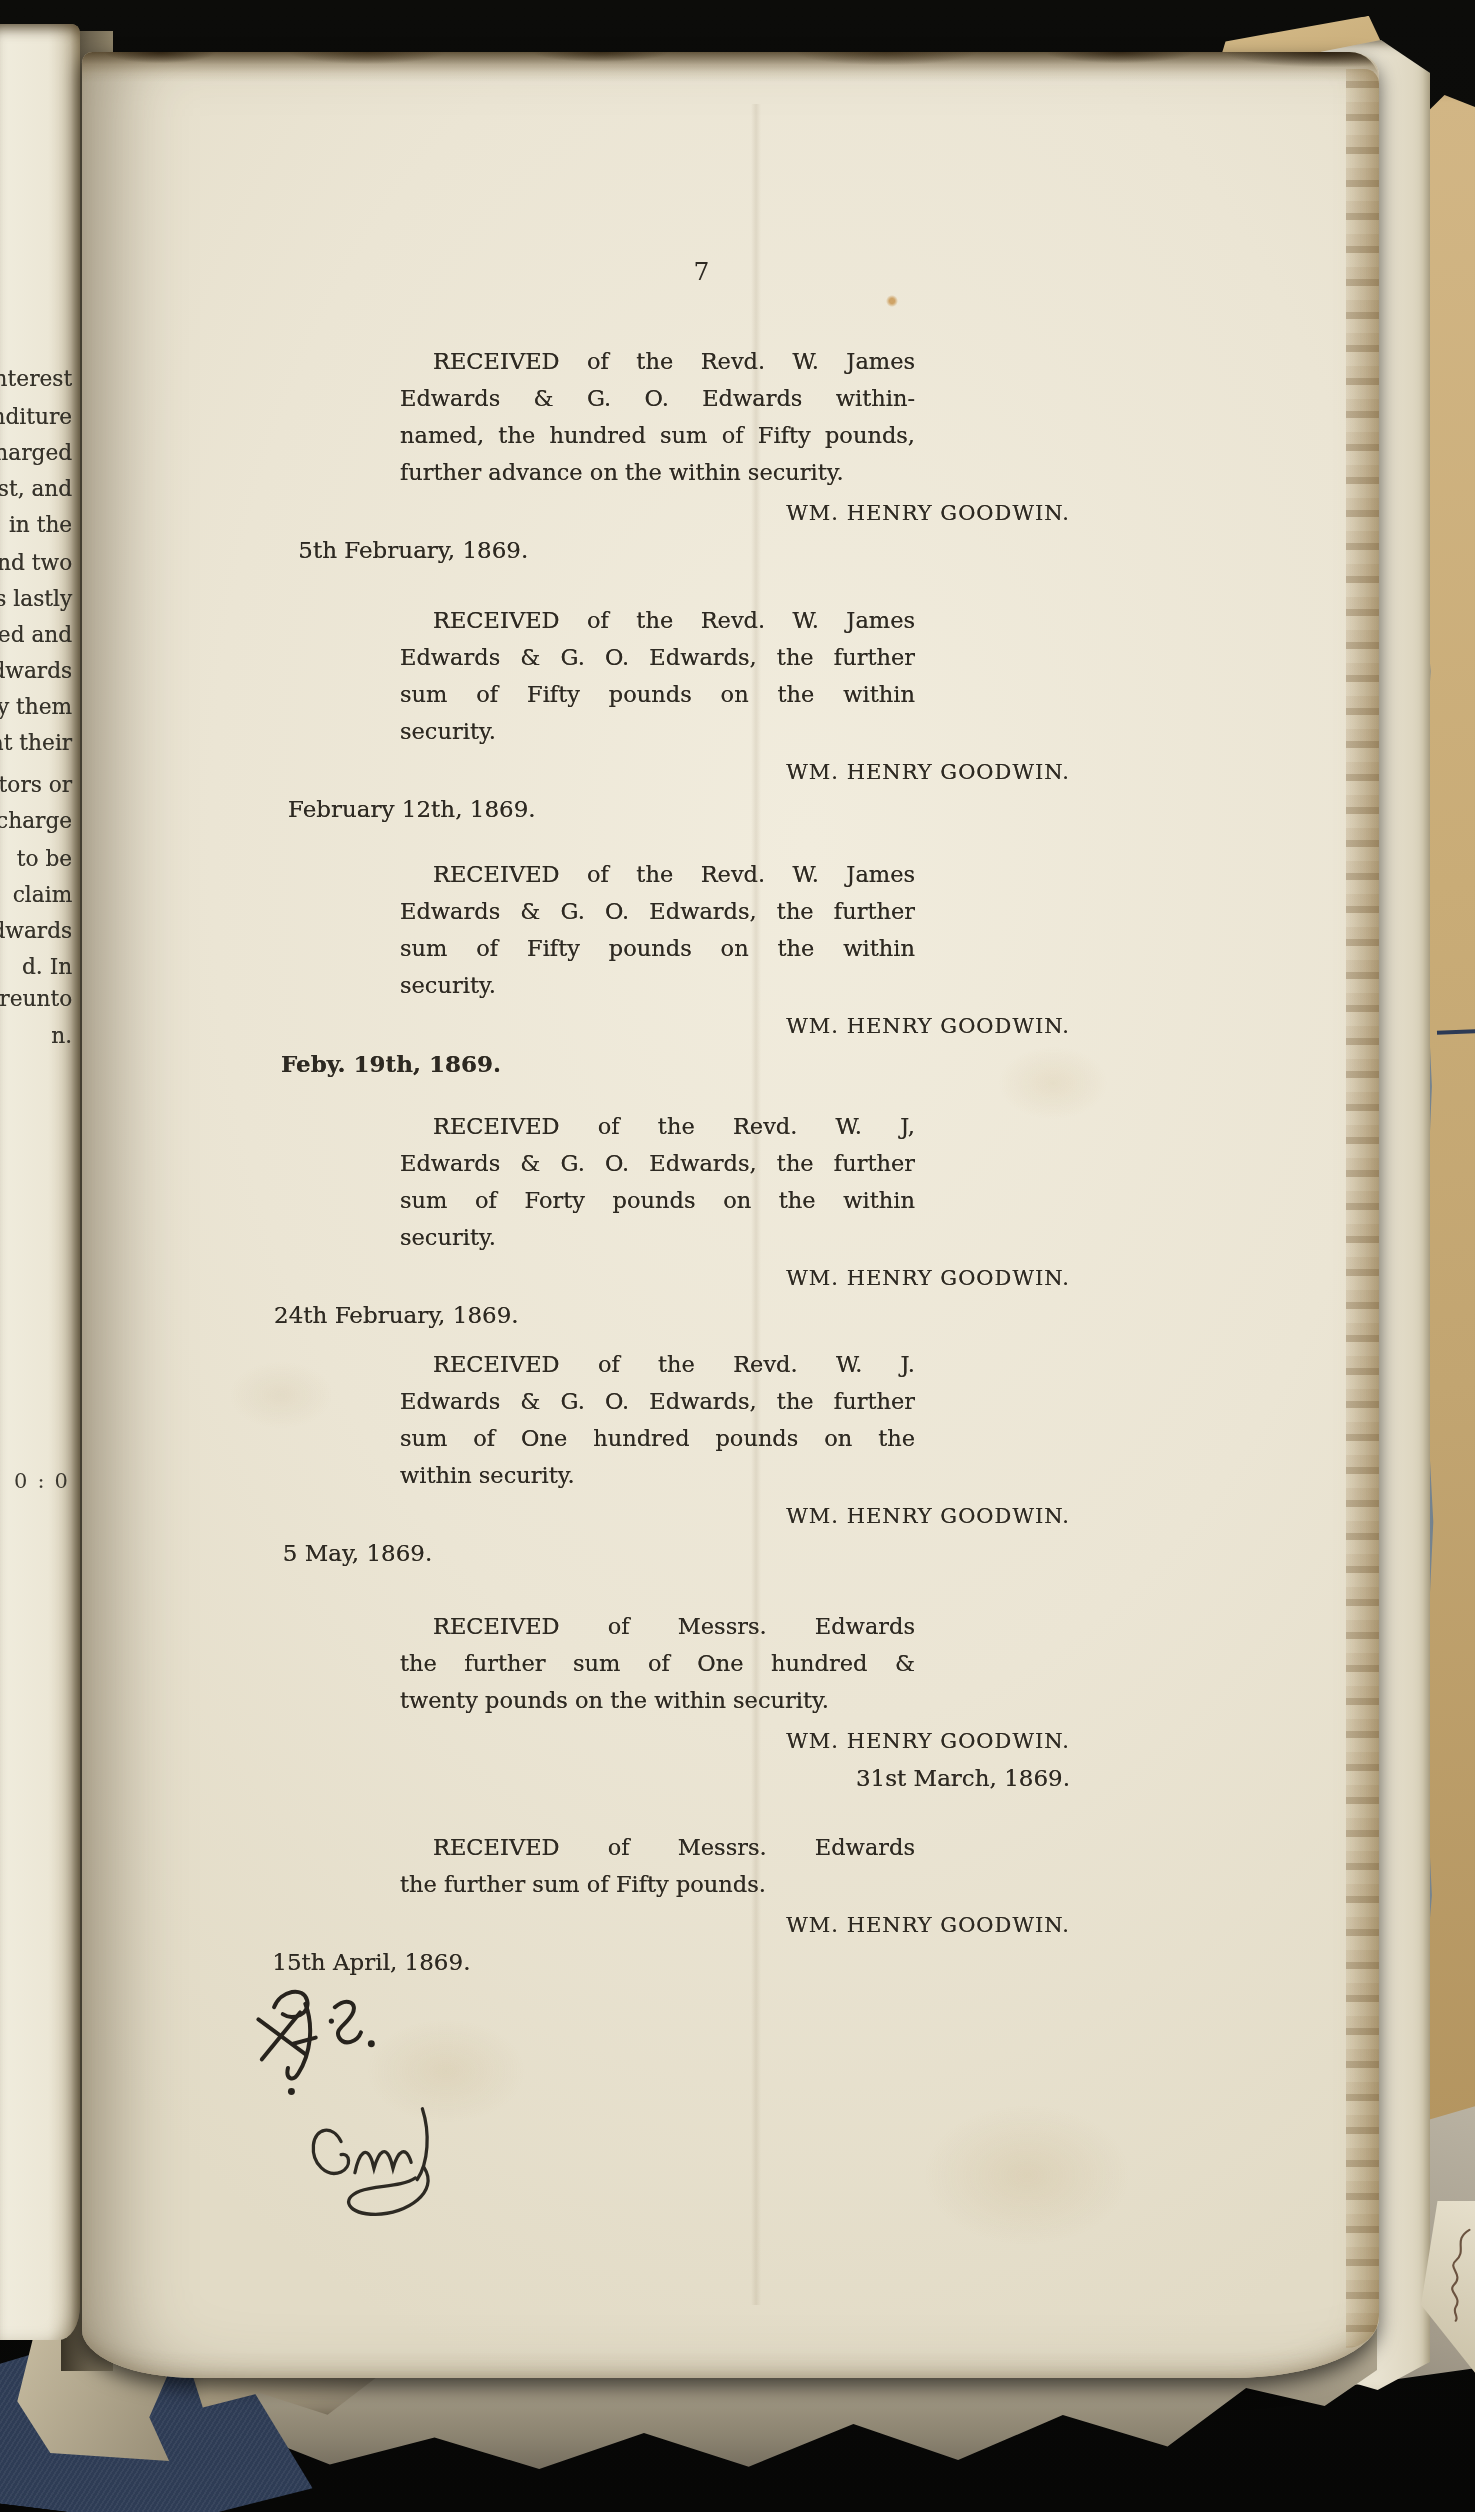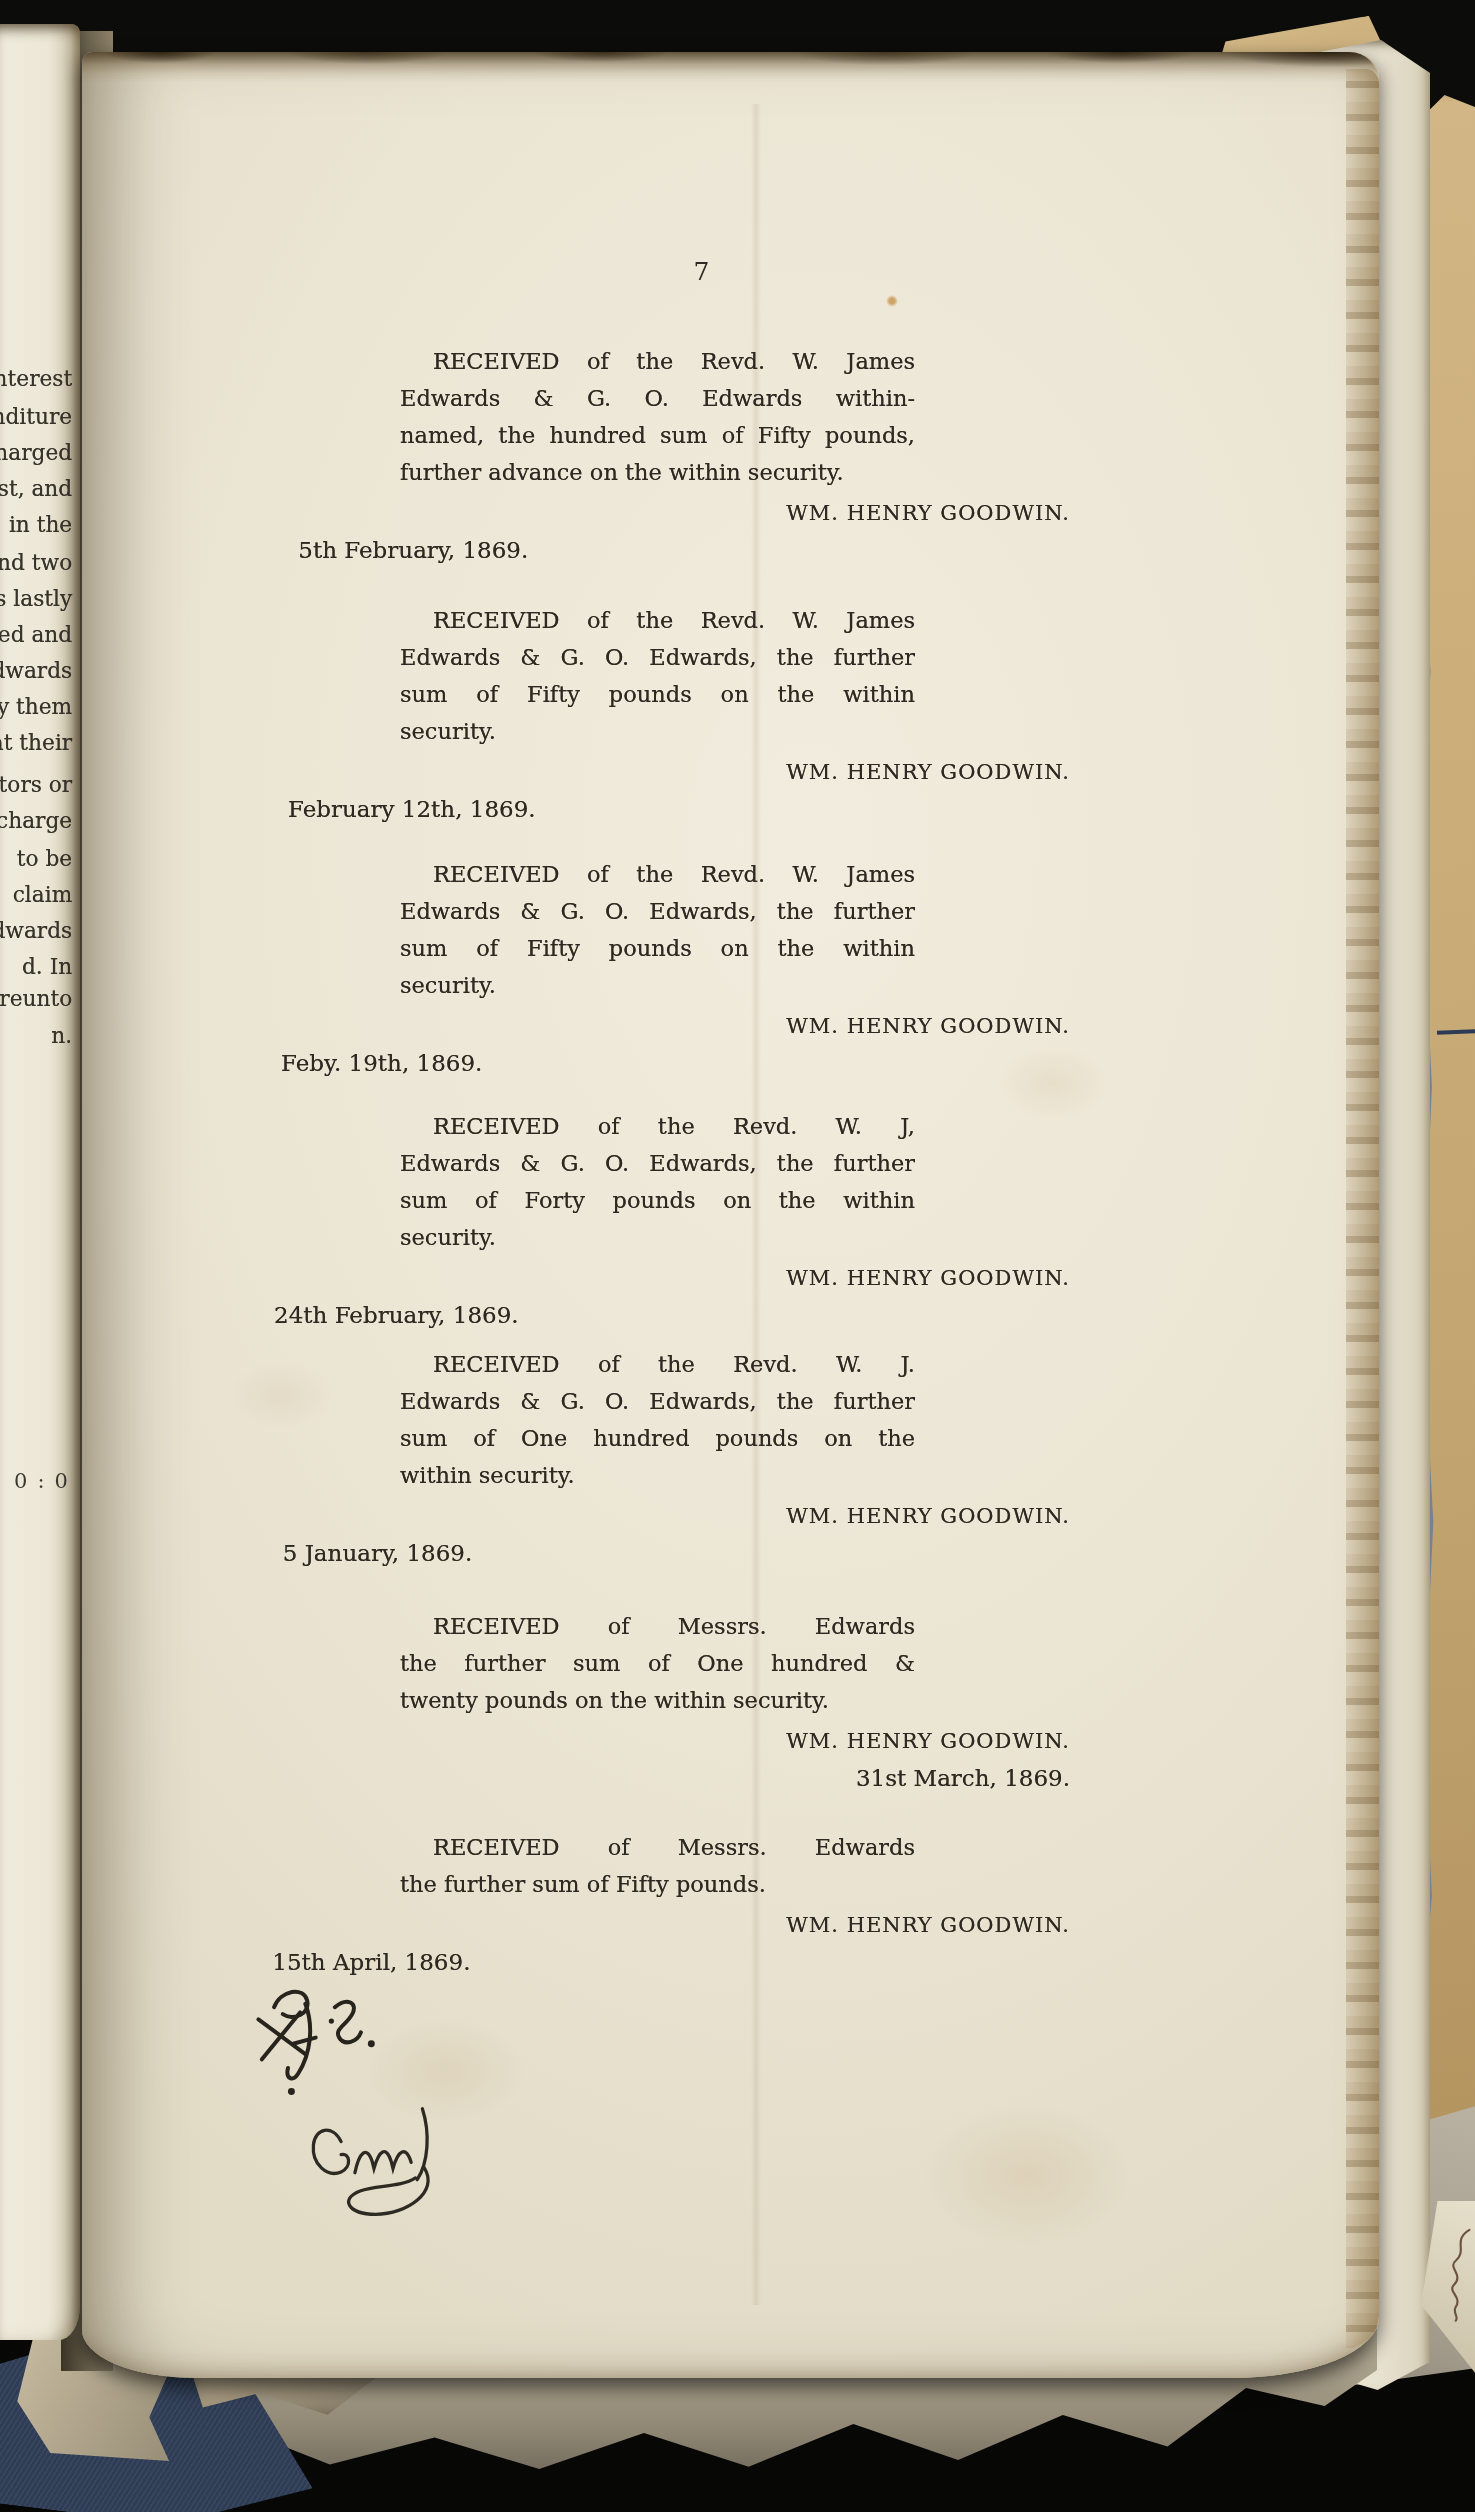--- a/index.html
+++ b/index.html
@@ -207,21 +207,21 @@
   </div>
 
   <div class="receipt" style="top: 804px;">
     <div class="para">
             <div class="line first">RECEIVED of the Revd. W. James</div>
             <div class="line">Edwards &amp; G. O. Edwards, the further</div>
             <div class="line">sum of Fifty pounds on the within</div>
             <div class="line last">security.</div>
           </div>
     <div class="sig">WM. HENRY GOODWIN.</div>
-    <div class="rdate" style="margin-left: 0px;">Feby. 19th, 1869.</div>
+    <div class="rdate" style="margin-left: 0px; font-weight: bold;">Feby. 19th, 1869.</div>
   </div>
 
   <div class="receipt" style="top: 1056px;">
     <div class="para">
             <div class="line first">RECEIVED of the Revd. W. J,</div>
             <div class="line">Edwards &amp; G. O. Edwards, the further</div>
             <div class="line">sum of Forty pounds on the within</div>
             <div class="line last">security.</div>
           </div>
     <div class="sig">WM. HENRY GOODWIN.</div>
@@ -229,21 +229,21 @@
   </div>
 
   <div class="receipt" style="top: 1294px;">
     <div class="para">
             <div class="line first">RECEIVED of the Revd. W. J.</div>
             <div class="line">Edwards &amp; G. O. Edwards, the further</div>
             <div class="line">sum of One hundred pounds on the</div>
             <div class="line last">within security.</div>
           </div>
     <div class="sig">WM. HENRY GOODWIN.</div>
-    <div class="rdate" style="margin-left: 1.7px;">5 January, 1869.</div>
+    <div class="rdate" style="margin-left: 1.7px;">5 May, 1869.</div>
   </div>
 
   <div class="receipt" style="top: 1556px;">
     <div class="para">
             <div class="line first">RECEIVED of Messrs. Edwards</div>
             <div class="line">the further sum of One hundred &amp;</div>
             <div class="line last">twenty pounds on the within security.</div>
           </div>
     <div class="sig">WM. HENRY GOODWIN.</div>
     <div class="rdate" style="margin-left: -8.7px; text-align: right;">31st March, 1869.</div>

